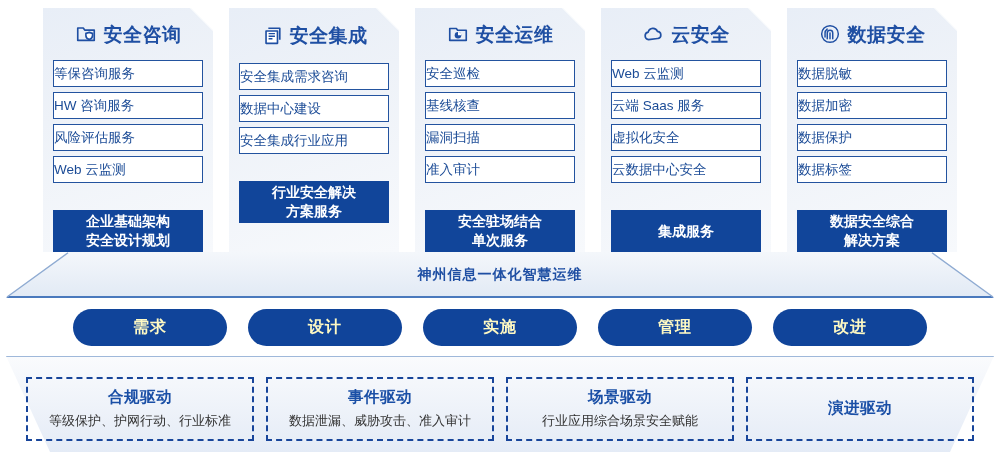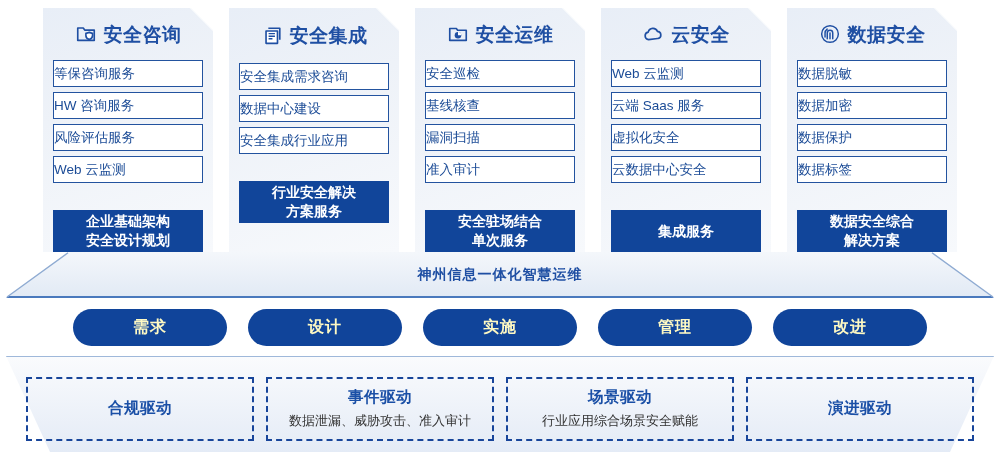--- a/index.html
+++ b/index.html
@@ -254,20 +254,21 @@
     <div class="pill">设计</div>
     <div class="pill">实施</div>
     <div class="pill">管理</div>
     <div class="pill">改进</div>
   </div>
 
   <div class="drivers"></div>
   <div class="drivers-inner">
     <div class="driver">
       <div class="driver-title">合规驱动</div>
+      <div class="driver-desc">等级保护、护网行动、行业标准</div>
     </div>
     <div class="driver">
       <div class="driver-title">事件驱动</div>
       <div class="driver-desc">数据泄漏、威胁攻击、准入审计</div>
     </div>
     <div class="driver">
       <div class="driver-title">场景驱动</div>
       <div class="driver-desc">行业应用综合场景安全赋能</div>
     </div>
     <div class="driver">

